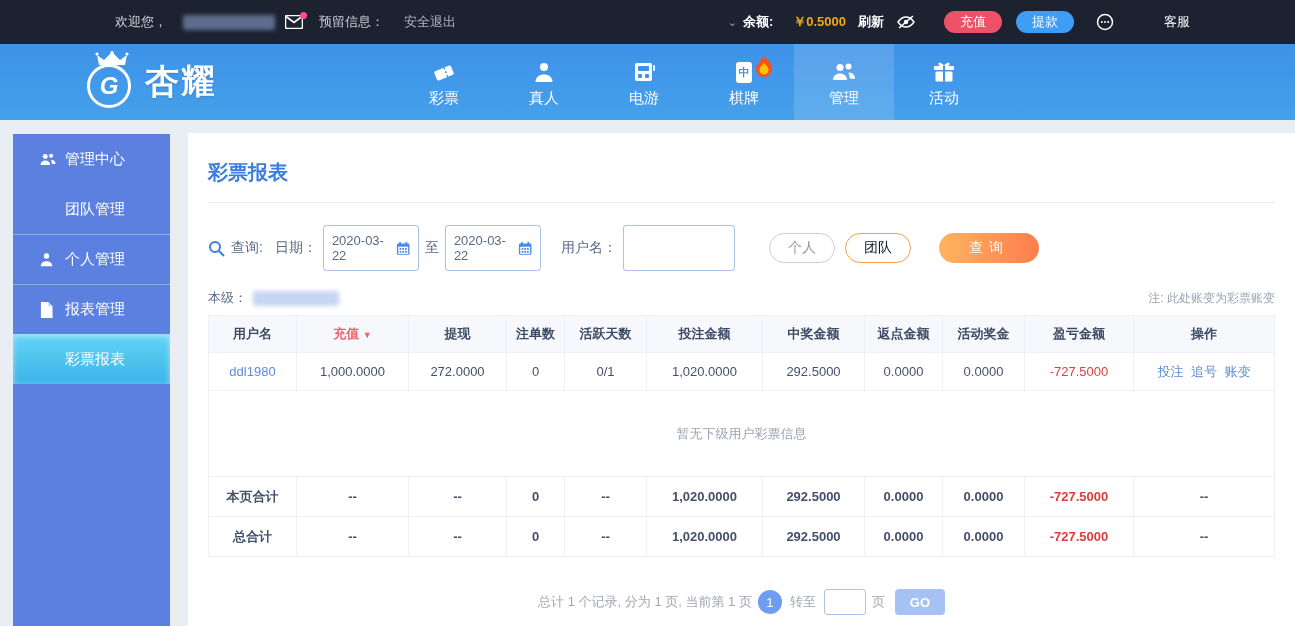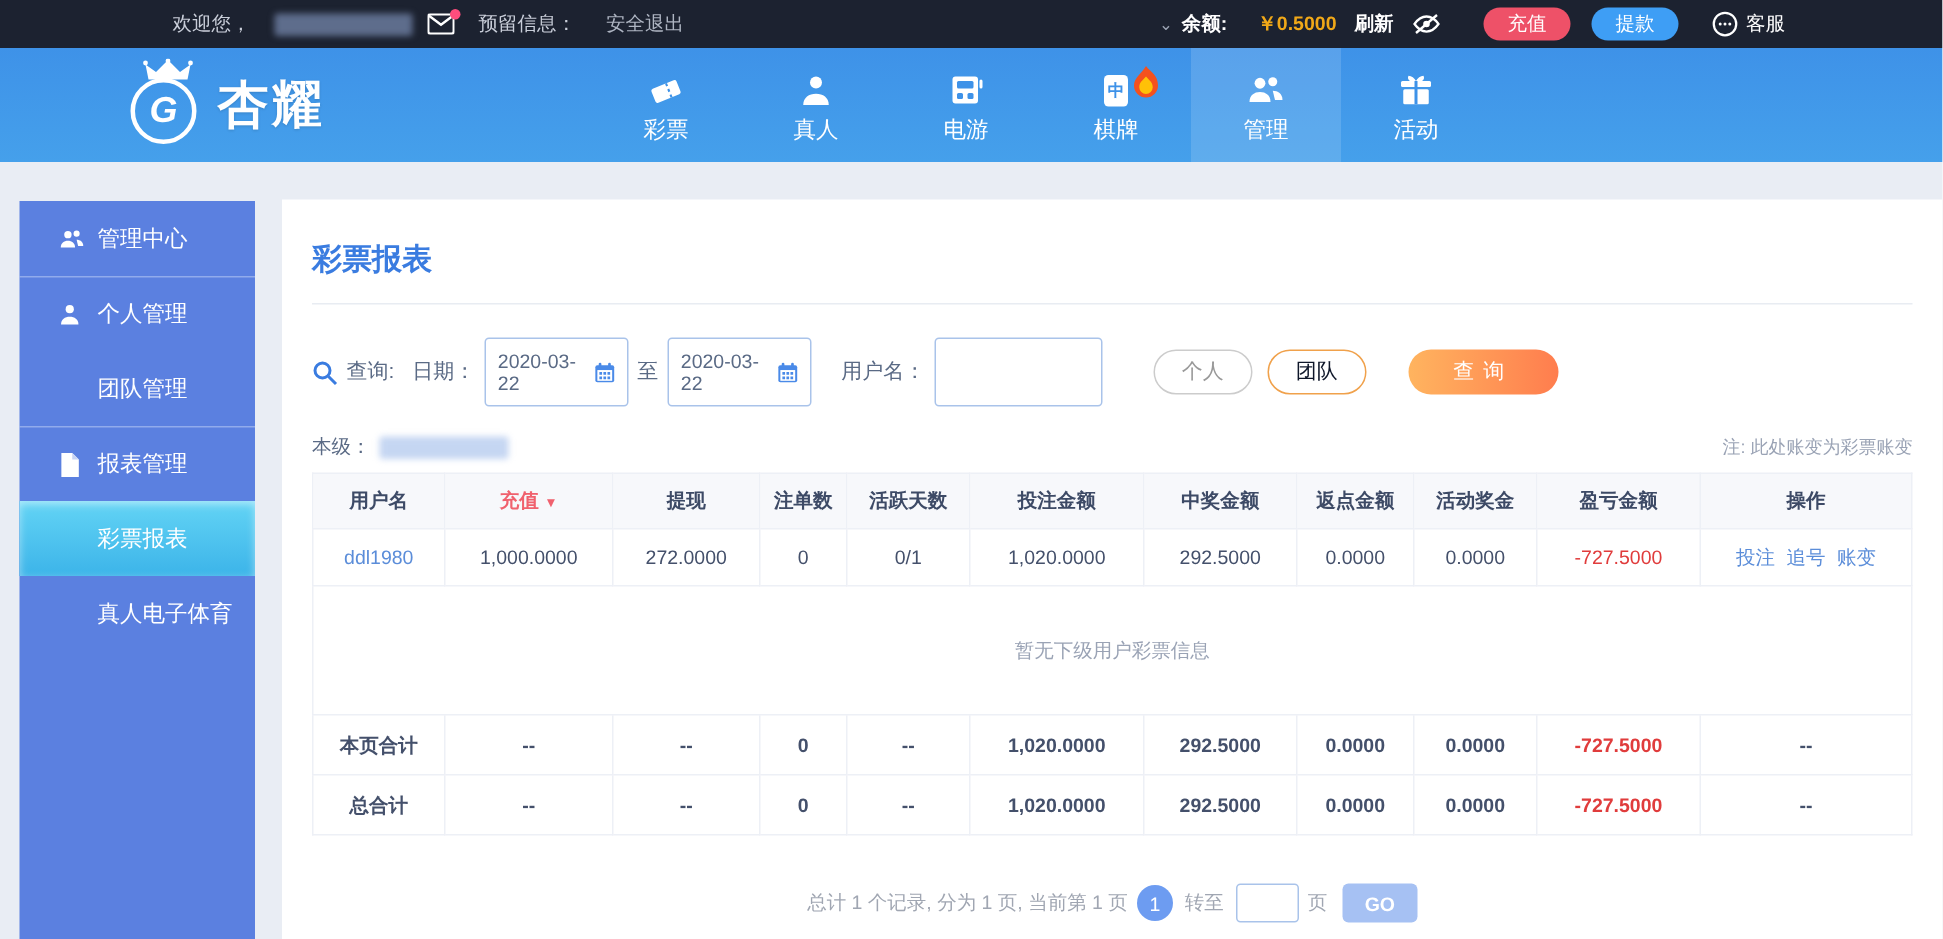--- a/index.html
+++ b/index.html
@@ -2,39 +2,39 @@
 <html><head>
 <meta charset="utf-8">
 <style>
   * { margin:0; padding:0; box-sizing:border-box; }
   html,body { width:1295px; height:626px; }
   body {
     font-family:"Liberation Sans","DejaVu Sans",sans-serif;
     background:#e9edf4; position:relative; overflow:hidden; font-size:13px;
   }
   
-  .topbar{ height:32px; background:#1c2230; display:flex; align-items:center;
+  .topbar{ height:44px; background:#1c2230; display:flex; align-items:center;
     color:#c9ced9; font-size:13px; padding:0 105px 0 115px; }
   .topbar .grow{ flex:1; }
   .tb-item{ display:flex; align-items:center; margin-right:14px; white-space:nowrap; }
   .blur-name{ width:92px; height:15px; background:#5e6d8c; border-radius:2px;
     filter:blur(2px); margin:0 10px 0 2px; }
   .mail-wrap{ position:relative; margin-right:16px; }
   .mail-dot{ position:absolute; top:-3px; right:-4px; width:7px; height:7px;
     border-radius:50%; background:#ff4d7d; }
   .logout{ color:#aeb5c2; margin-left:6px; cursor:pointer; }
   .chev{ color:#9aa2b2; margin-right:6px; font-size:11px; }
   .balance-label{ color:#fff; font-weight:bold; }
   .balance-value{ color:#f0a818; font-weight:bold; margin:0 12px 0 6px; }
   .refresh{ color:#fff; font-weight:bold; margin-right:12px; cursor:pointer; }
   .pill{ border:none; border-radius:14px; height:22px; padding:0 16px; color:#fff;
     font-size:13px; cursor:pointer; margin-left:14px; }
   .pill.deposit{ background:#ee5168; }
   .pill.withdraw{ background:#3e9ef5; }
-  .service{ display:flex; align-items:center; color:#fff; margin-left:22px; cursor:pointer; }
+  .service{ display:flex; align-items:center; color:#fff; margin-left:22px; cursor:pointer;gap:45px; }
   .service svg{ margin-right:5px; }
   
   .nav{ height:76px; background:linear-gradient(180deg,#3e92e8,#45a0eb);
     display:flex; align-items:stretch; position:relative; }
   .logo{ position:absolute; left:85px; top:0; height:76px; display:flex;
     align-items:center; cursor:pointer; }
   .emblem{ position:relative; width:54px; height:54px; margin-right:6px; }
   .emblem .ring{ width:44px; height:44px; border:3px solid #fff; border-radius:50%;
     position:absolute; left:2px; top:9px; display:flex; align-items:center;
     justify-content:center; color:#fff; font-size:24px; font-weight:bold; font-style:italic; }
@@ -232,46 +232,43 @@
     <span class="sico">
         <svg width="18" height="15" viewBox="0 0 26 22">
           <circle cx="9" cy="6.5" r="3.6" fill="#fff"></circle>
           <path d="M2 19c0-4.4 3.2-6.6 7-6.6s7 2.2 7 6.6z" fill="#fff"></path>
           <circle cx="17.5" cy="5.5" r="3" fill="#fff"></circle>
           <path d="M17.5 11.5c3.4 0 6.5 2 6.5 6.2h-5" fill="#fff"></path>
         </svg>
       </span>
     <span>管理中心</span>
   </div>
+  <div class="side-item sub">
+    <span>团队管理</span>
+  </div>
   <div class="side-item sep">
     <span class="sico">
         <svg width="15" height="15" viewBox="0 0 22 22">
           <circle cx="11" cy="6" r="4" fill="#fff"></circle>
           <path d="M2.5 21c0-5 3.8-7.5 8.5-7.5s8.5 2.5 8.5 7.5z" fill="#fff"></path>
         </svg>
       </span>
     <span>个人管理</span>
   </div>
-  <div class="side-item sub">
-    <span>团队管理</span>
-  </div>
   <div class="side-item sep">
     <span class="sico">
         <svg width="14" height="16" viewBox="0 0 18 22">
           <path d="M2 0h10l6 6v16H2z" fill="#fff"></path>
           <path d="M12 0l6 6h-6z" fill="#c7d4f5"></path>
         </svg>
       </span>
     <span>报表管理</span>
   </div>
   <div class="side-item sub active">
     <span>彩票报表</span>
-  </div>
-  <div class="side-item sub">
-    <span>真人电子体育</span>
   </div>
 </div>
 
 <div class="main">
   <div class="page-title">彩票报表</div>
   <div class="title-divider"></div>
 
   <div class="query-row">
     <svg width="17" height="17" viewBox="0 0 17 17">
         <circle cx="7" cy="7" r="5" fill="none" stroke="#3a7ce0" stroke-width="2"></circle>

